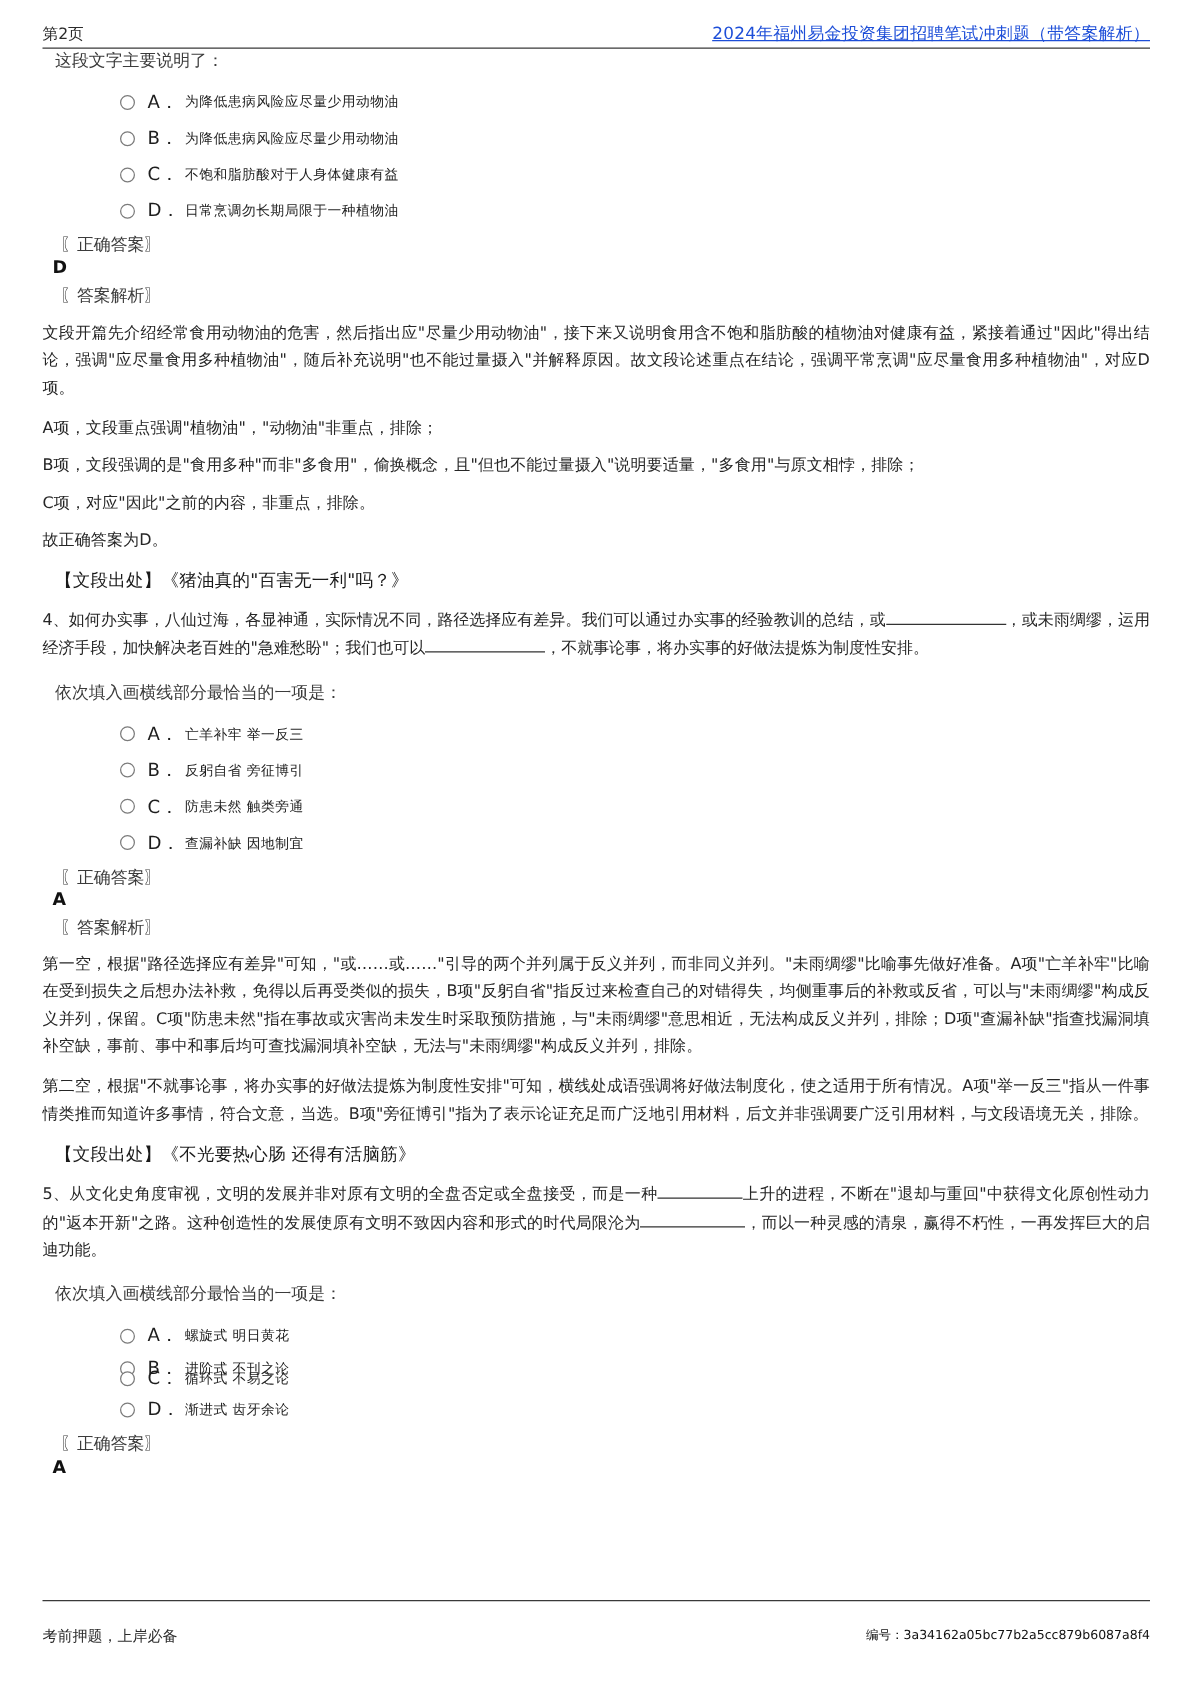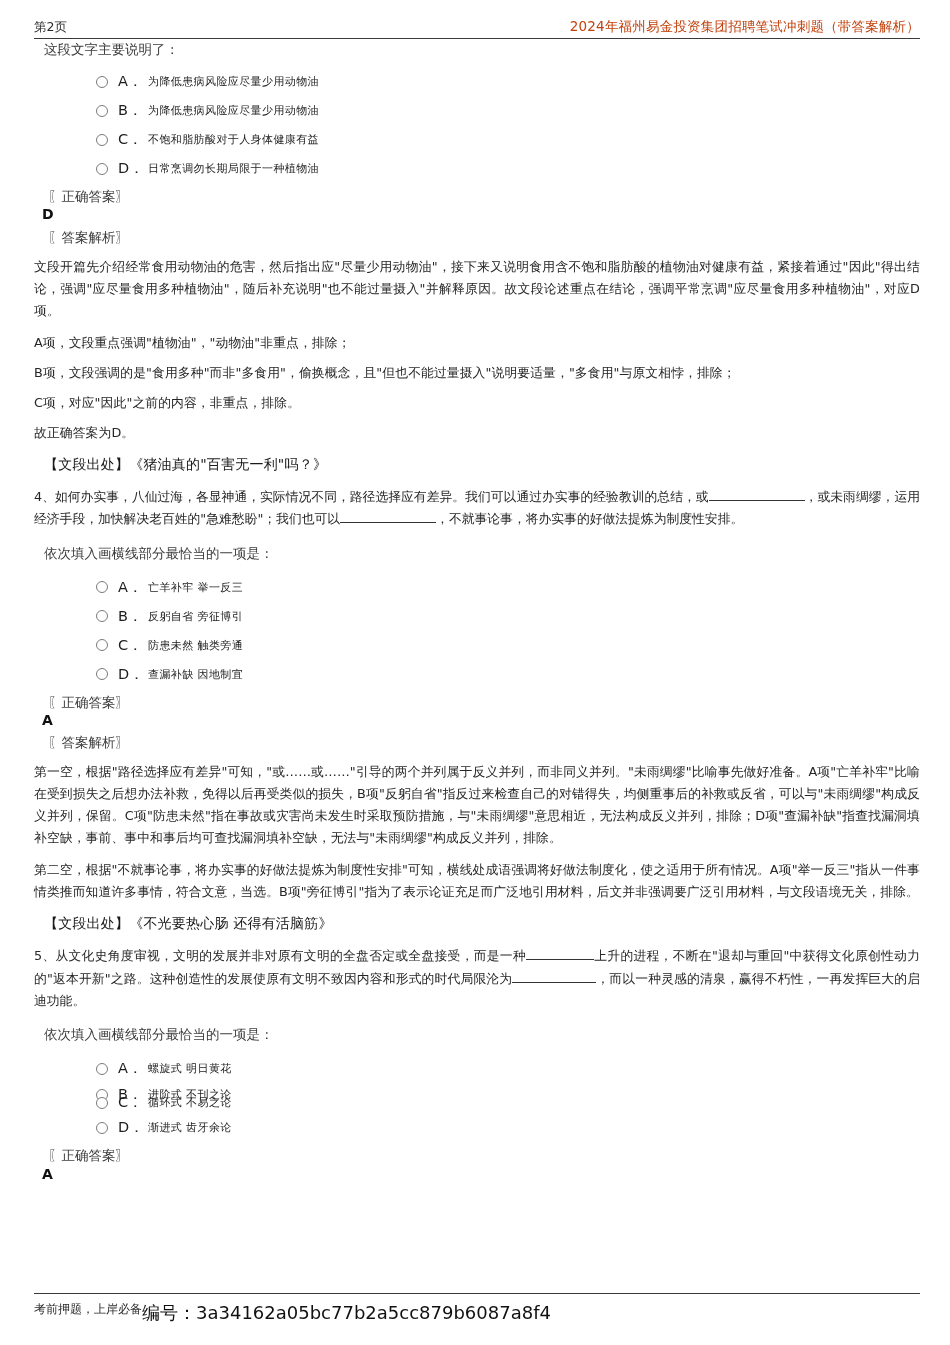--- a/index.html
+++ b/index.html
@@ -35,23 +35,24 @@
     gap: 42px;
   }
   .header-left {
     font-size: 12.5px;
     color: #2b2b2b;
     letter-spacing: 0px;
     white-space: nowrap;
   }
   .header-right {
     font-size: 13.5px;
-    color: #c2410c;
+    color: #1d4ed8;
     white-space: nowrap;
     letter-spacing: 0.2px;
+    text-decoration: underline;
   }
 
   
   .content {
     position: absolute;
     top: 31px;
     left: 34px;
     width: 886px;
   }
 
@@ -174,30 +175,30 @@
   
   .page-footer {
     position: absolute;
     bottom: 18px;
     left: 34px;
     right: 30px;
     height: 26px;
     border-top: 1px solid #3a3a3a;
     display: flex;
     align-items: flex-start;
-    justify-content: flex-start;
-    padding-top: 7px;
+    justify-content: space-between;
+    padding-top: 20px;
   }
   .footer-left {
     font-size: 12px;
     color: #2b2b2b;
     white-space: nowrap;
   }
   .footer-right {
-    font-size: 18px;
+    font-size: 10px;
     color: #111;
     white-space: nowrap;
   }
 </style>
 </head>
 <body>
 
 <div class="page">
 
   <div class="page-header">

